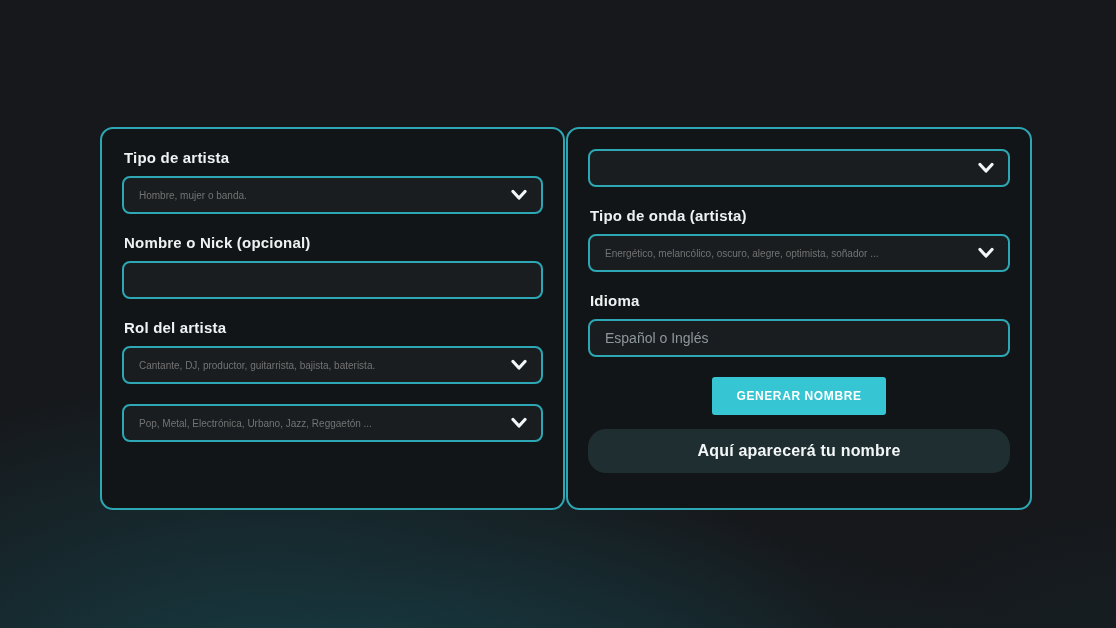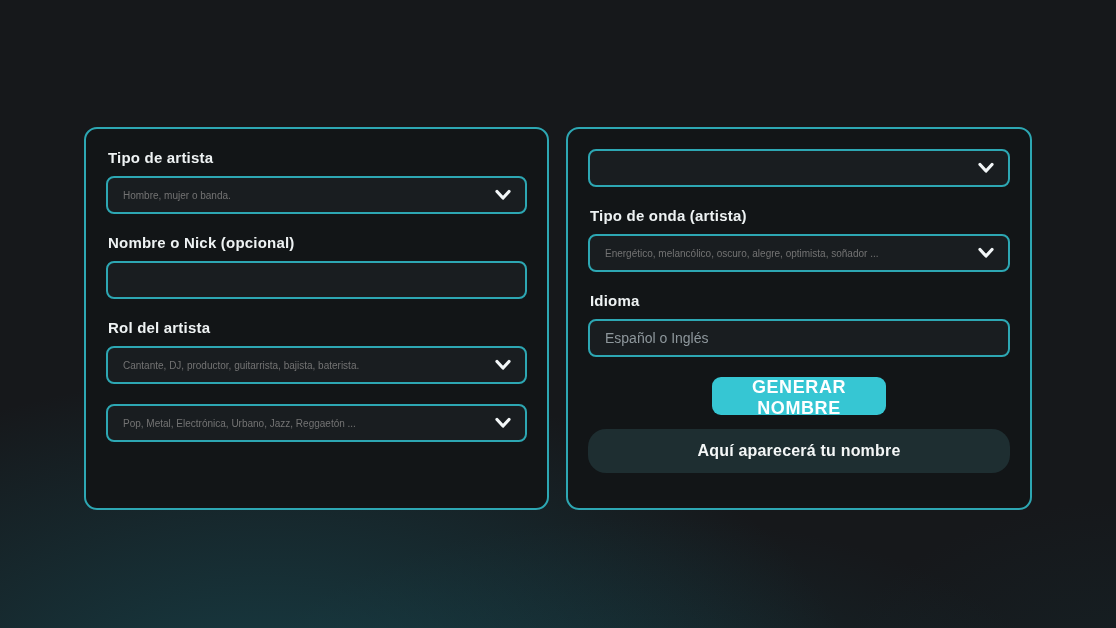--- a/index.html
+++ b/index.html
@@ -15,21 +15,21 @@
   }
   .panel {
     position: absolute;
     top: 127px;
     height: 383px;
     background: #121517;
     border: 2px solid #2da7b3;
     border-radius: 13px;
     padding: 20px;
   }
-  .panel.left  { left: 84px;  width: 465px; padding-left: 20px; }
+  .panel.left  { left: 100px;  width: 465px; padding-left: 20px; }
   .panel.right { left: 566px; width: 466px; }
 
   .group { margin-bottom: 20px; }
   .field-label {
     color: #eef2f3;
     font-size: 15px;
     font-weight: bold;
     letter-spacing: 0.2px;
     margin-bottom: 10px;
     padding-left: 2px;
@@ -74,23 +74,23 @@
   }
   input.text-field::placeholder { color: #8e979c; opacity: 1; }
 
   .generate-btn {
     display: block;
     margin: 19px auto 0 auto;
     width: 174px;
     height: 38px;
     background: #36c6d3;
     border: none;
-    border-radius: 9px;
+    border-radius: 3px;
     color: #ffffff;
-    font-size: 18px;
+    font-size: 12px;
     font-weight: bold;
     letter-spacing: 0.6px;
     font-family: "Liberation Sans", "DejaVu Sans", sans-serif;
     cursor: pointer;
   }
   .result-box {
     margin-top: 14px;
     width: 100%;
     height: 44px;
     background: #1e2e31;

